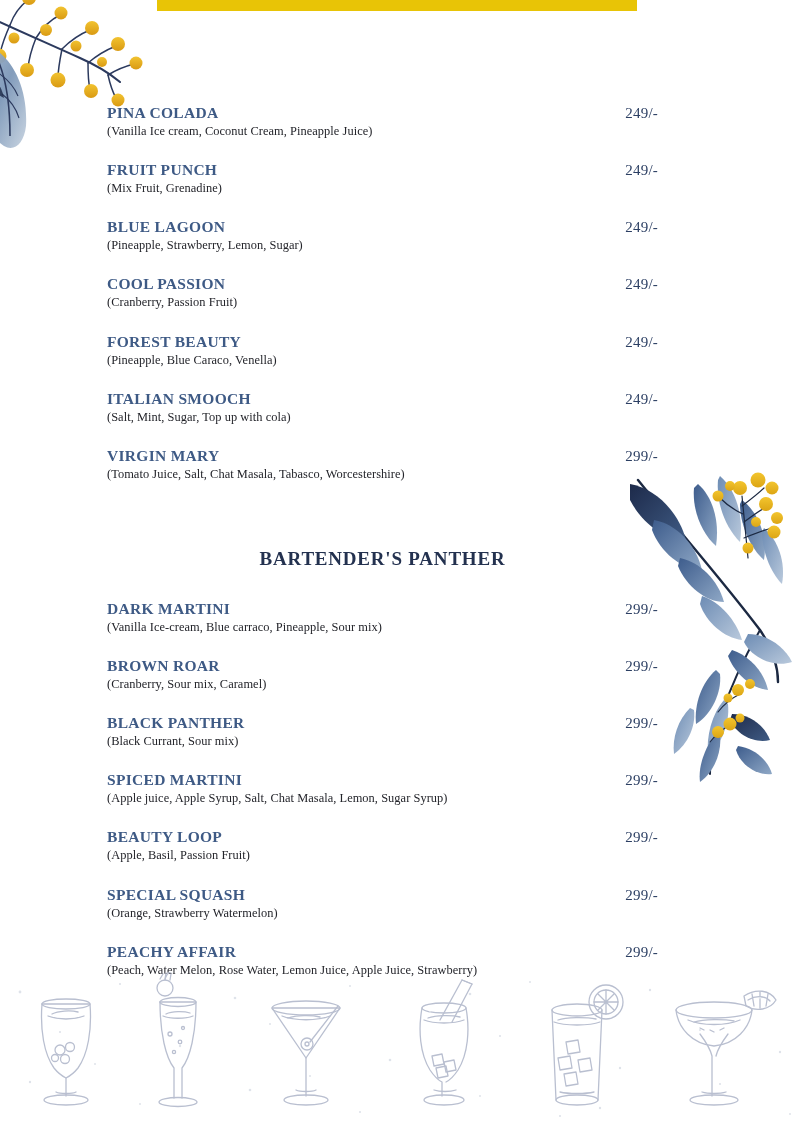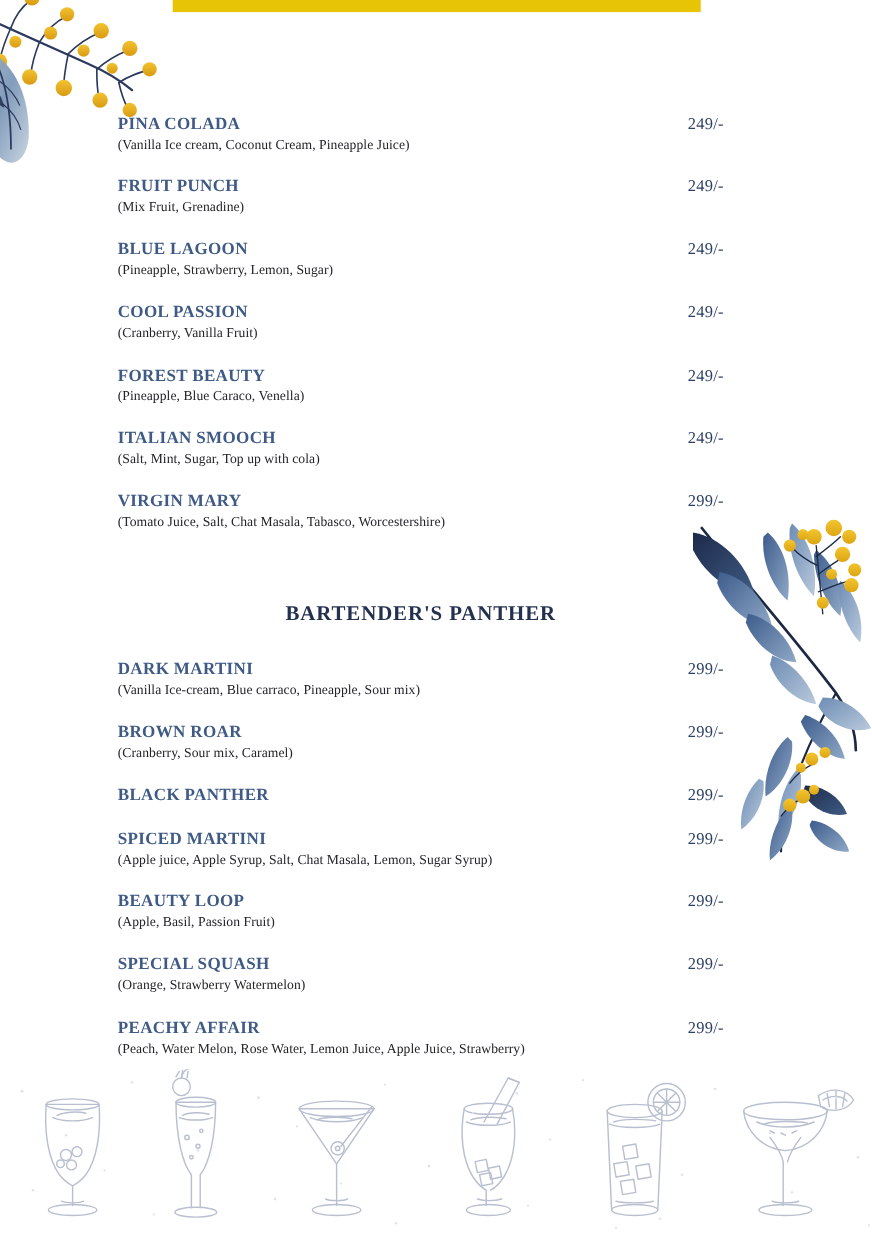--- a/index.html
+++ b/index.html
@@ -269,21 +269,21 @@
           <div class="item-name">BLUE LAGOON</div>
           <div class="item-price">249/-</div>
         </div>
         <div class="item-desc">(Pineapple, Strawberry, Lemon, Sugar)</div>
       </div>
       <div class="item">
         <div class="item-head">
           <div class="item-name">COOL PASSION</div>
           <div class="item-price">249/-</div>
         </div>
-        <div class="item-desc">(Cranberry, Vanilla Fruit)</div>
+        <div class="item-desc">(Cranberry, Passion Fruit)</div>
       </div>
       <div class="item">
         <div class="item-head">
           <div class="item-name">FOREST BEAUTY</div>
           <div class="item-price">249/-</div>
         </div>
         <div class="item-desc">(Pineapple, Blue Caraco, Venella)</div>
       </div>
       <div class="item">
         <div class="item-head">
@@ -318,20 +318,21 @@
           <div class="item-name">BROWN ROAR</div>
           <div class="item-price">299/-</div>
         </div>
         <div class="item-desc">(Cranberry, Sour mix, Caramel)</div>
       </div>
       <div class="item">
         <div class="item-head">
           <div class="item-name">BLACK PANTHER</div>
           <div class="item-price">299/-</div>
         </div>
+        <div class="item-desc">(Black Currant, Sour mix)</div>
       </div>
       <div class="item">
         <div class="item-head">
           <div class="item-name">SPICED MARTINI</div>
           <div class="item-price">299/-</div>
         </div>
         <div class="item-desc">(Apple juice, Apple Syrup, Salt, Chat Masala, Lemon, Sugar Syrup)</div>
       </div>
       <div class="item">
         <div class="item-head">

